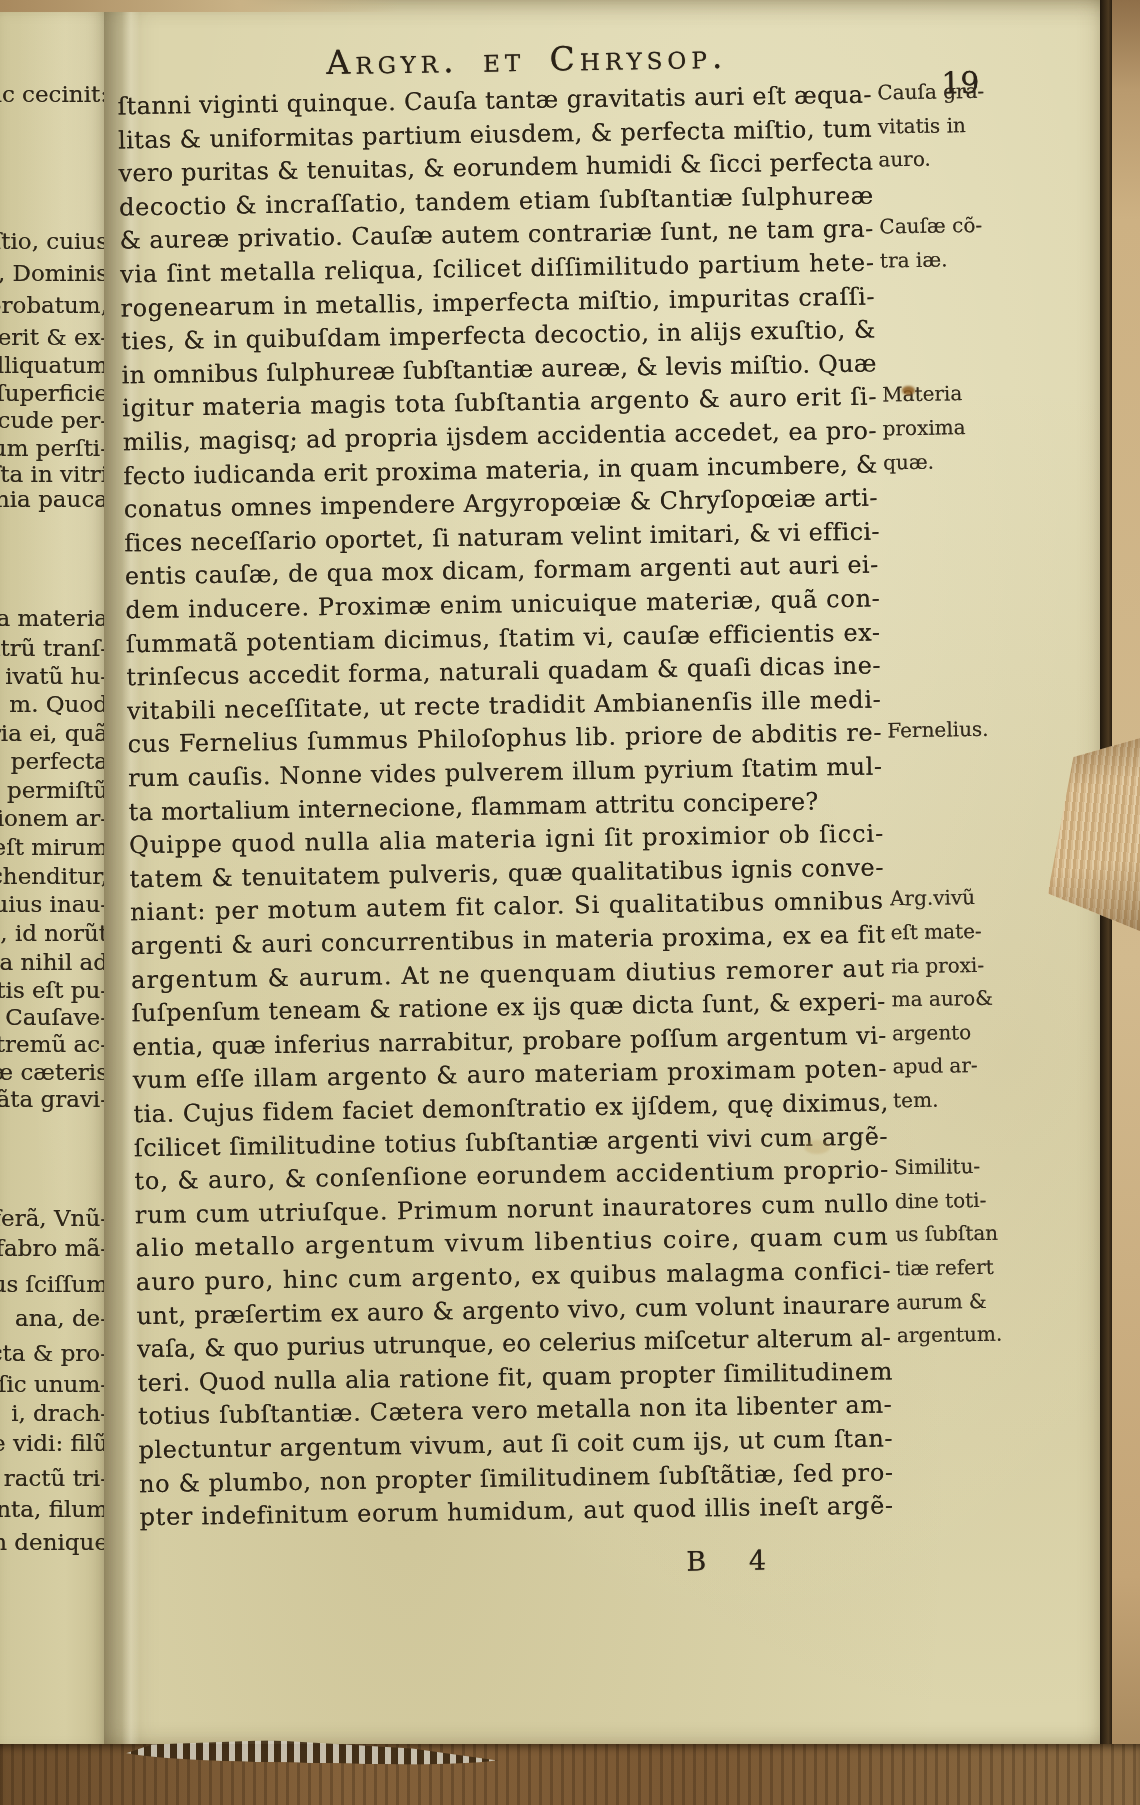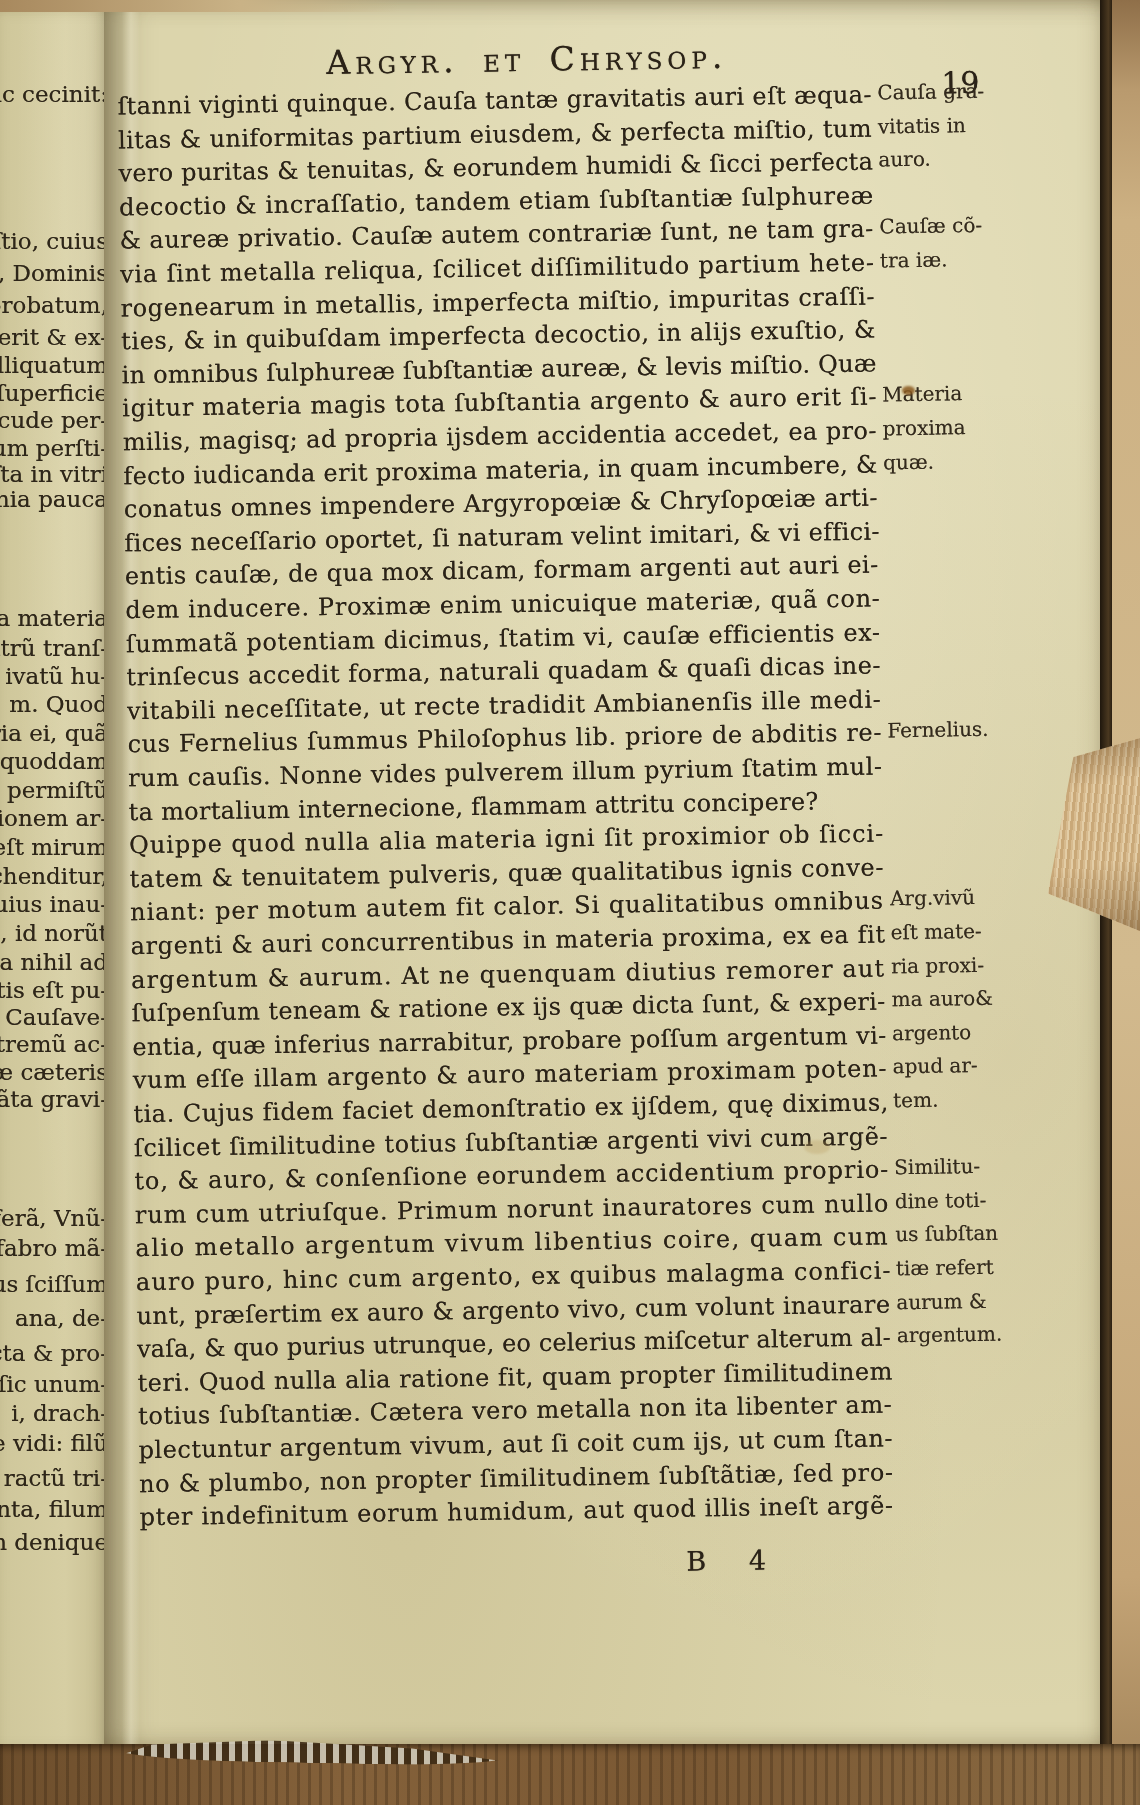--- a/index.html
+++ b/index.html
@@ -122,21 +122,21 @@
       <span class="fragment" style="top: 380px;">in ſuperficie</span>
       <span class="fragment" style="top: 407px;">incude per-</span>
       <span class="fragment" style="top: 435px;">rum perſti-</span>
       <span class="fragment" style="top: 461px;">ſta in vitri</span>
       <span class="fragment" style="top: 486px;">nia pauca</span>
       <span class="fragment" style="top: 605px;">ca materia</span>
       <span class="fragment" style="top: 635px;">itrũ tranſ-</span>
       <span class="fragment" style="top: 663px;">ivatũ hu-</span>
       <span class="fragment" style="top: 691px;">m. Quod</span>
       <span class="fragment" style="top: 720px;">ria ei, quã</span>
-      <span class="fragment" style="top: 748px;">quoddam</span>
+      <span class="fragment" style="top: 748px;">perfecta</span>
       <span class="fragment" style="top: 777px;">o permiſtũ</span>
       <span class="fragment" style="top: 805px;">ionem ar-</span>
       <span class="fragment" style="top: 834px;">eſt mirum</span>
       <span class="fragment" style="top: 863px;">chenditur,</span>
       <span class="fragment" style="top: 891px;">uius inau-</span>
       <span class="fragment" style="top: 920px;">t, id norũt</span>
       <span class="fragment" style="top: 949px;">la nihil ad</span>
       <span class="fragment" style="top: 977px;">atis eſt pu-</span>
       <span class="fragment" style="top: 1004px;">Cauſave-</span>
       <span class="fragment" style="top: 1031px;">ſtremũ ac-</span>

